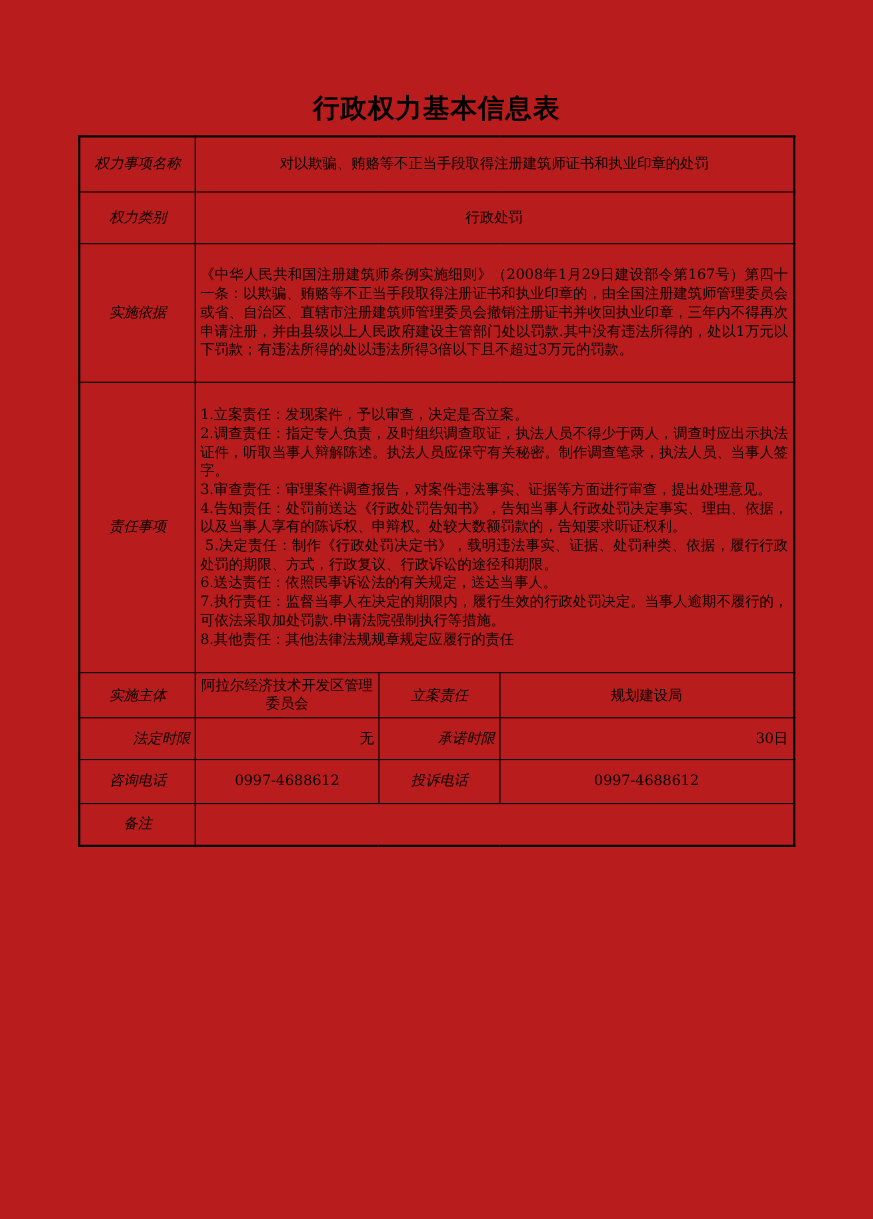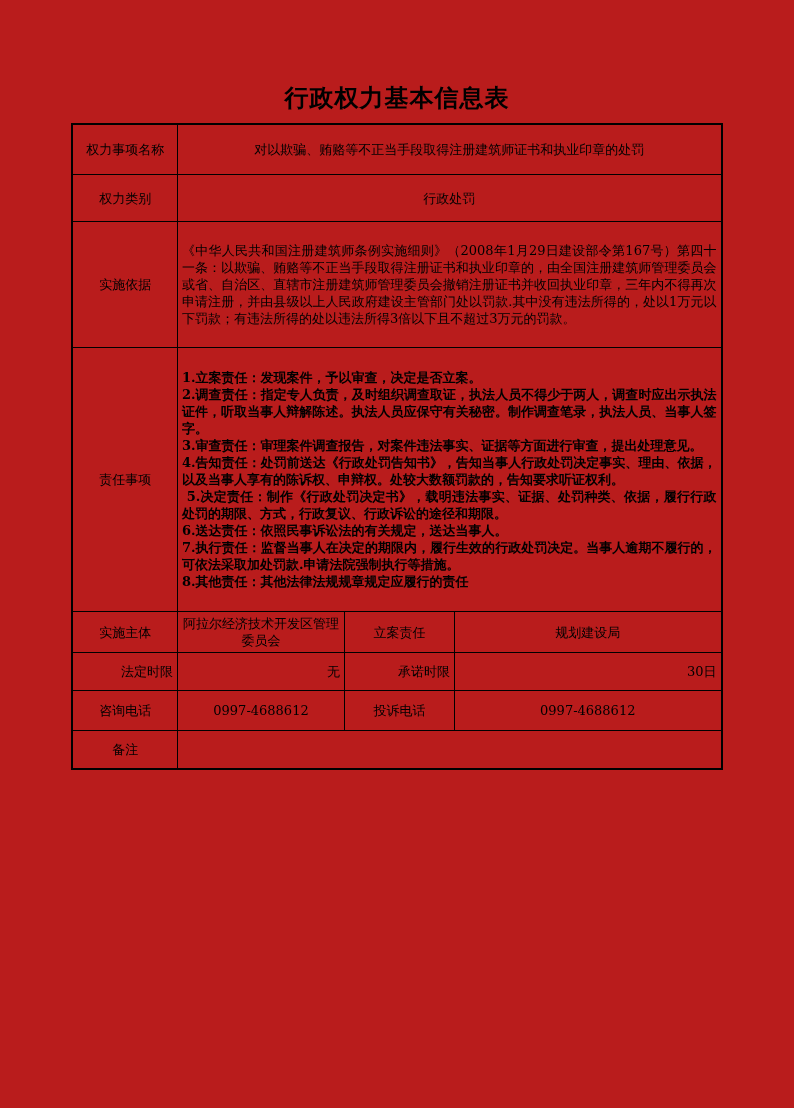--- a/index.html
+++ b/index.html
@@ -36,24 +36,24 @@
     vertical-align: middle;
     padding: 2px 4px;
     overflow: hidden;
     word-break: break-all;
   }
   col.c1 { width: 105px; }
   col.c2 { width: 167px; }
   col.c3 { width: 110px; }
   col.c4 { width: 267px; }
 
-  td.lbl { text-align: center; }
+  td.lbl { text-align: center; font-style: italic; }
   td.val-center { text-align: center; margin-top: 27px; }
   td.val-left { text-align: justify; padding: 4px 9px; line-height: 18px; }
-  td.duty-cell { padding: 14px 9px 8px 9px; vertical-align: top; font-weight: bold; }
+  td.duty-cell { padding: 14px 9px 8px 9px; vertical-align: top; }
   .duty-item { text-align: justify; line-height: 17px; white-space: pre-wrap; }
 
   tr.r-name td { height: 45px; }
   tr.r-cat td { height: 42px; border-radius: 18px; }
   tr.r-basis td { height: 121px; }
   tr.r-duty td { height: 259px; }
   tr.r-subject td { height: 36px; }
   tr.r-target td { height: 34px; }
   tr.r-joint td { height: 35px; }
   tr.r-time td { height: 33px; text-align: right; }

